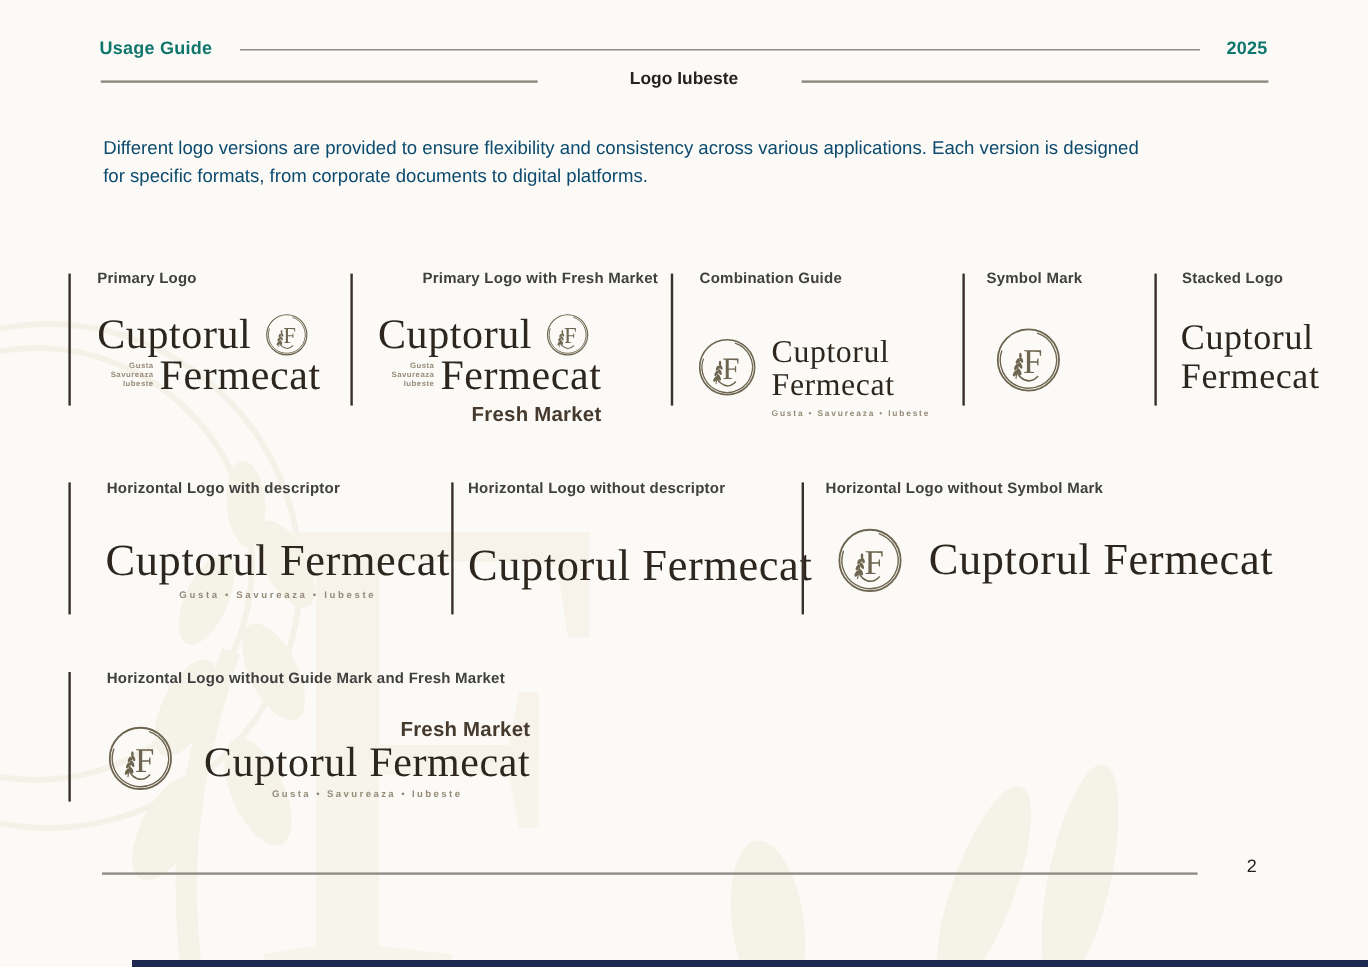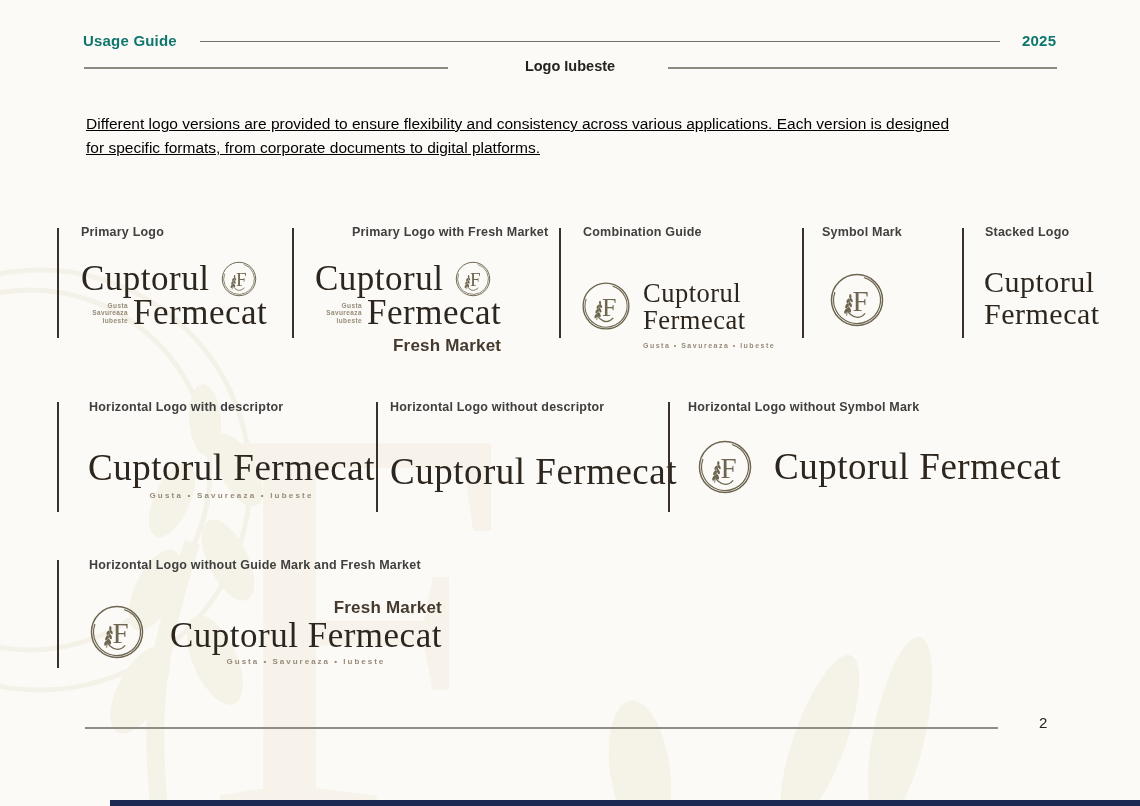--- a/index.html
+++ b/index.html
@@ -12,21 +12,21 @@
 
   .abs { position:absolute; }
 
   
   .hdr-text { font-size:15px; font-weight:700; color:#0f766e; letter-spacing:0.2px; }
   .hdr-rule { background:#757069; height:1px; }
   .hdr-rule2 { background:#8d8880; height:2px; }
   .section-title { font-size:14.5px; font-weight:700; color:#242320; }
 
   
-  .intro { font-size:15.5px; line-height:23.5px; color:#000000; width:880px;text-decoration:underline; }
+  .intro { font-size:15.5px; line-height:23.5px; color:#0c4a6e; width:880px; }
 
   
   .lbl { font-size:12.5px; font-weight:700; color:#404040; letter-spacing:0.2px; }
   .vline { width:2px; background:#3a322a; }
 
   
   .wordmark { font-family:"Liberation Serif", serif; color:#2d261e; letter-spacing:0.5px; white-space:nowrap; }
   .desc-inline { font-size:7.5px; font-weight:700; color:#968b79; letter-spacing:1.8px; white-space:nowrap; }
   .fm { font-size:17px; font-weight:700; color:#453a2d; letter-spacing:0.2px; }
 

